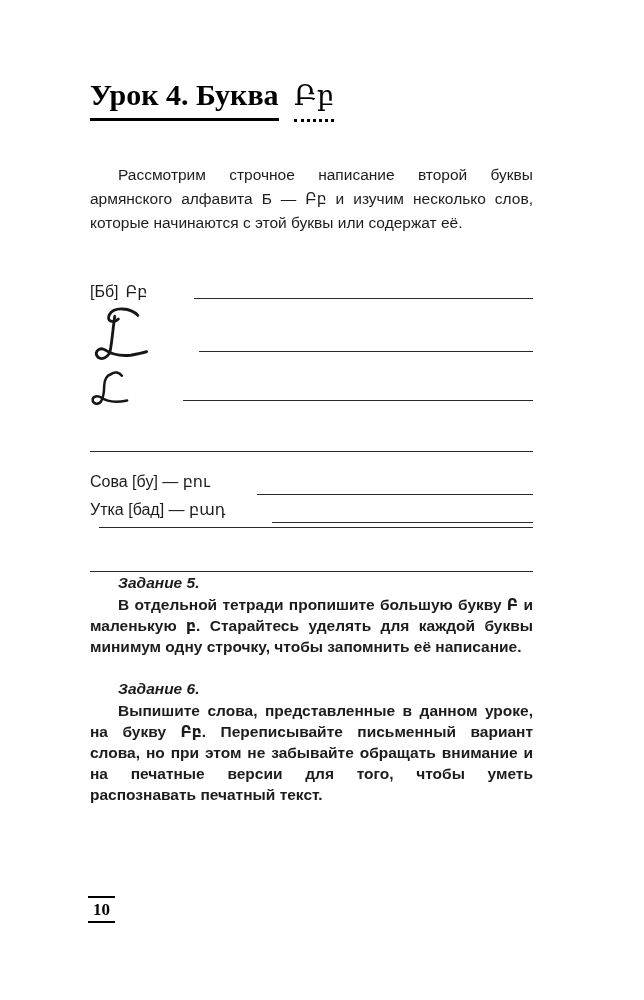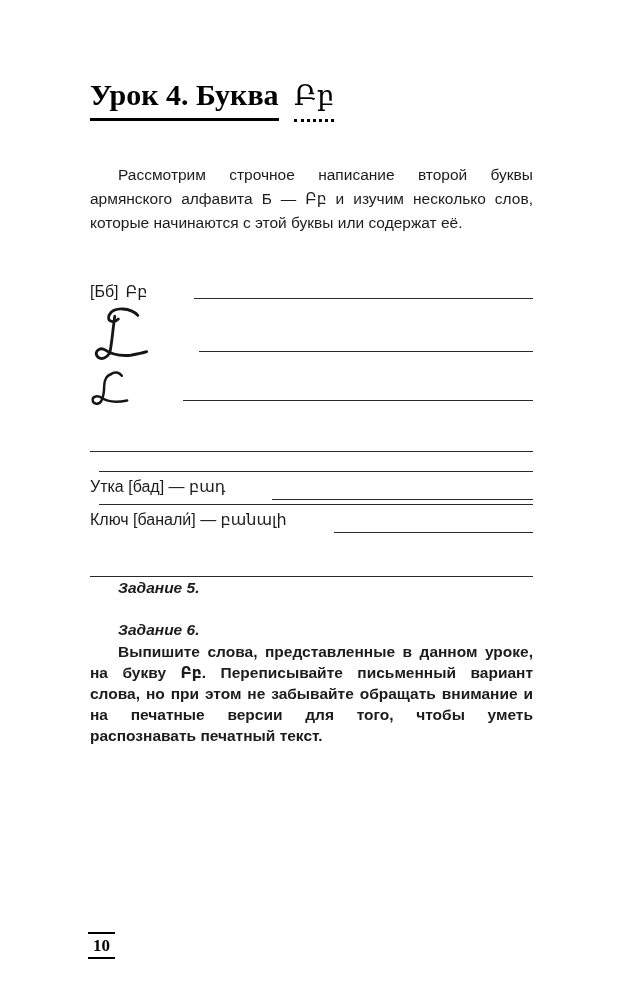--- a/index.html
+++ b/index.html
@@ -106,21 +106,20 @@
     width:27px;
     text-align:center;
     font-family:"Liberation Serif","DejaVu Serif",serif;
     font-weight:700;
     font-size:17px;
     line-height:21px;
     border-top:2px solid #000;
     border-bottom:2px solid #000;
     padding:1px 0;
     color:#000;
-    margin-top:36px;
   }
 </style>
 </head>
 <body>
 
 <div class="page">
 
   <h1 class="lesson-title">
     <span class="title-main">Урок 4. Буква</span>
     <span class="title-armenian">Բբ</span>
@@ -149,44 +148,42 @@
       <svg class="cursive-svg" width="46" height="40" viewBox="0 0 52 44" fill="none">
         <path d="M24 5 C28 2 33 3 36 7" stroke="#161616" stroke-width="2.8" stroke-linecap="round" fill="none"></path>
         <path d="M24 5 C18 7 16 13 16 19 C16 26 15 31 13 35 C11 40 3 40 3 34 C3 30 9 29 13 32 C20 37 32 37 42 35" stroke="#161616" stroke-width="2.8" stroke-linecap="round" fill="none"></path>
       </svg>
       <span class="fill-line"></span>
     </div>
 
     <div class="blank-line blank-row-1"></div>
 
     <div class="row word-row first">
+      <span class="w-label"><span>Сова [бу</span><sub class="sub"></sub><span>] — </span><span class="hy">բու</span></span>
       <span class="fill-line"></span>
     </div>
 
     <div class="row word-row">
       <span class="w-label"><span>Утка [бад</span><sub class="sub"></sub><span>] — </span><span class="hy">բադ</span></span>
       <span class="fill-line"></span>
     </div>
 
 
     <div class="row word-row">
       <span class="fill-line"></span>
     </div>
 
-    <div class="row word-row">
-      <span class="w-label"><span>Ключ [банали́</span><sub class="sub"></sub><span>] — </span><span class="hy">բանալի</span></span>
-      <span class="fill-line"></span>
-    </div>
 
     <div class="blank-line blank-row-2"></div>
 
   </div>
 
   <div class="task task-5">
     <p class="task-title">Задание 5.</p>
+    <p class="task-body">В отдельной тетради пропишите большую букву Բ и маленькую բ. Старайтесь уделять для каждой буквы минимум одну строчку, чтобы запомнить её написание.</p>
   </div>
 
   <div class="task task-6">
     <p class="task-title">Задание 6.</p>
     <p class="task-body">Выпишите слова, представленные в данном уроке, на букву Բբ. Переписывайте письменный вариант слова, но при этом не забывайте обращать внимание и на печатные версии для того, чтобы уметь распознавать печатный текст.</p>
   </div>
 
   <div class="page-number">10</div>
 
 </div>

